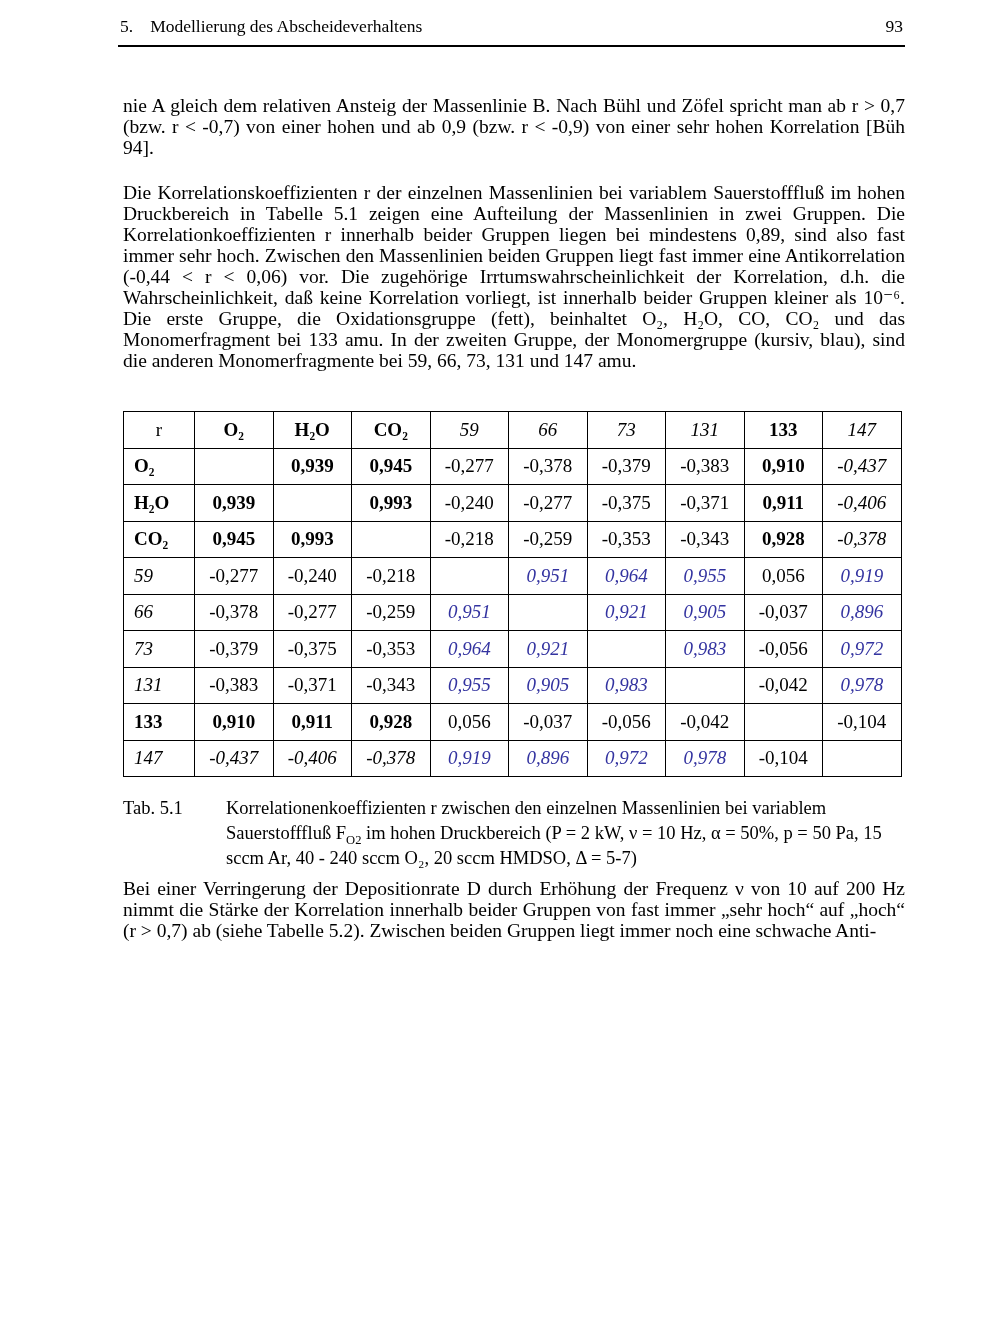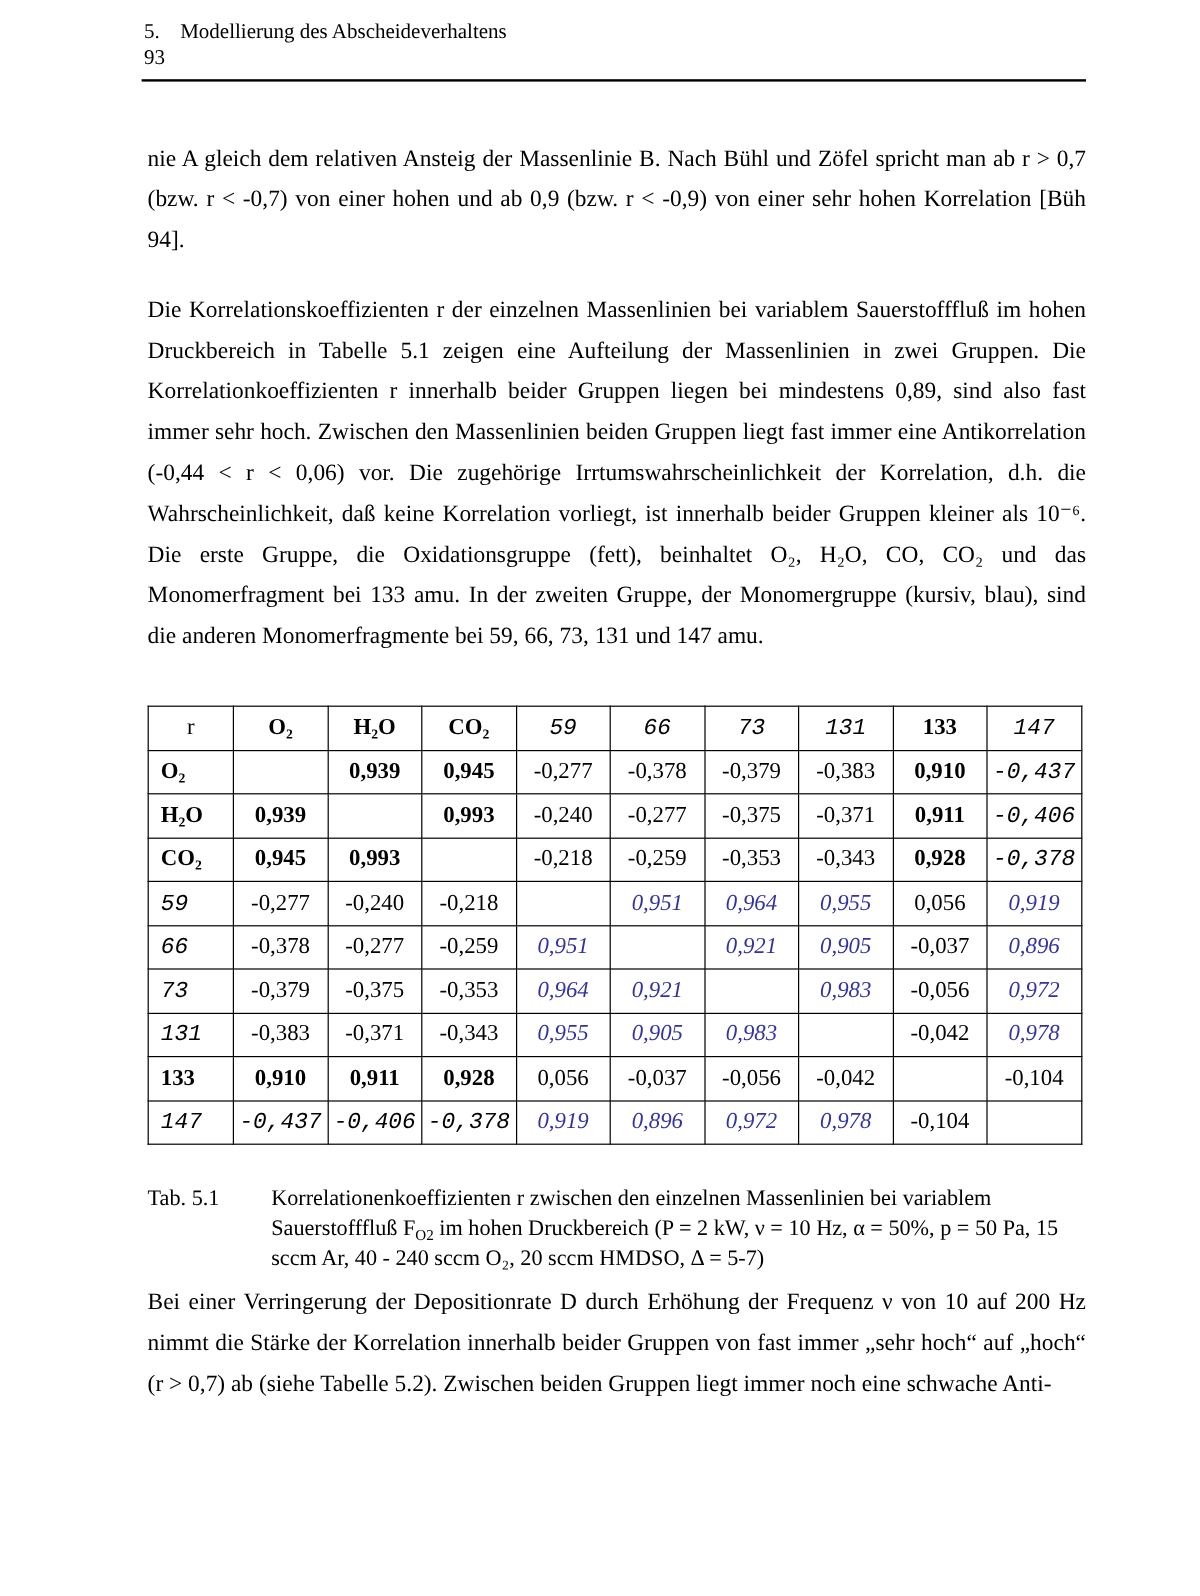--- a/index.html
+++ b/index.html
@@ -8,46 +8,45 @@
     width: 1000px; height: 1330px;
     font-family: "Liberation Serif", "DejaVu Serif", serif;
     color: #000; overflow: hidden;
   }
   .page { width: 1000px; height: 1330px; padding: 10px 95px 0 118px; }
 
   .pg-header {
     display: flex; justify-content: space-between; align-items: baseline;
     font-size: 17.5px; padding: 6px 2px 8px 2px;
     border-bottom: 2px solid #000;
-    flex-direction: column;
   }
   .sec-num { display: inline-block; margin-right: 17px; }
 
   .content { padding-left: 5px; }
   .body-text {
-    font-size: 19.5px; line-height: 34px; text-align: justify;
+    font-size: 19.5px; line-height: 21px; text-align: justify;
     margin-top: 24px;
   }
   .body-text.first { margin-top: 48px; }
 
   .corr-table {
     border-collapse: collapse; table-layout: fixed;
     width: 778px; margin-top: 40px; font-size: 19px;
   }
   .corr-table th, .corr-table td {
     border: 1px solid #000; height: 36.5px;
     text-align: center; vertical-align: middle;
     font-weight: normal; padding: 0 3px; overflow: hidden;
   }
   .lbl { text-align: left !important; padding-left: 10px !important; }
   .b { font-weight: bold !important; margin-left: 45px; }
-  .i { font-style: italic; font-family: Liberation Mono, monospace; }
+  .i { font-style: italic; }
   .m { font-style: italic; color: var(--color-monomer_blue, #3333a0); }
 
-  .caption { display: flex; margin-top: 33px; font-size: 18.5px; line-height: 25px; justify-content: center; }
+  .caption { display: flex; margin-top: 19px; font-size: 18.5px; line-height: 25px; justify-content: center; }
   .cap-label { flex: 0 0 103px; }
   .cap-text { flex: 1; text-align: left; }
   sub { font-size: 0.68em; line-height: 0; }
 </style>
 </head>
 <body>
 
 <div class="page">
 
   <header class="pg-header">

